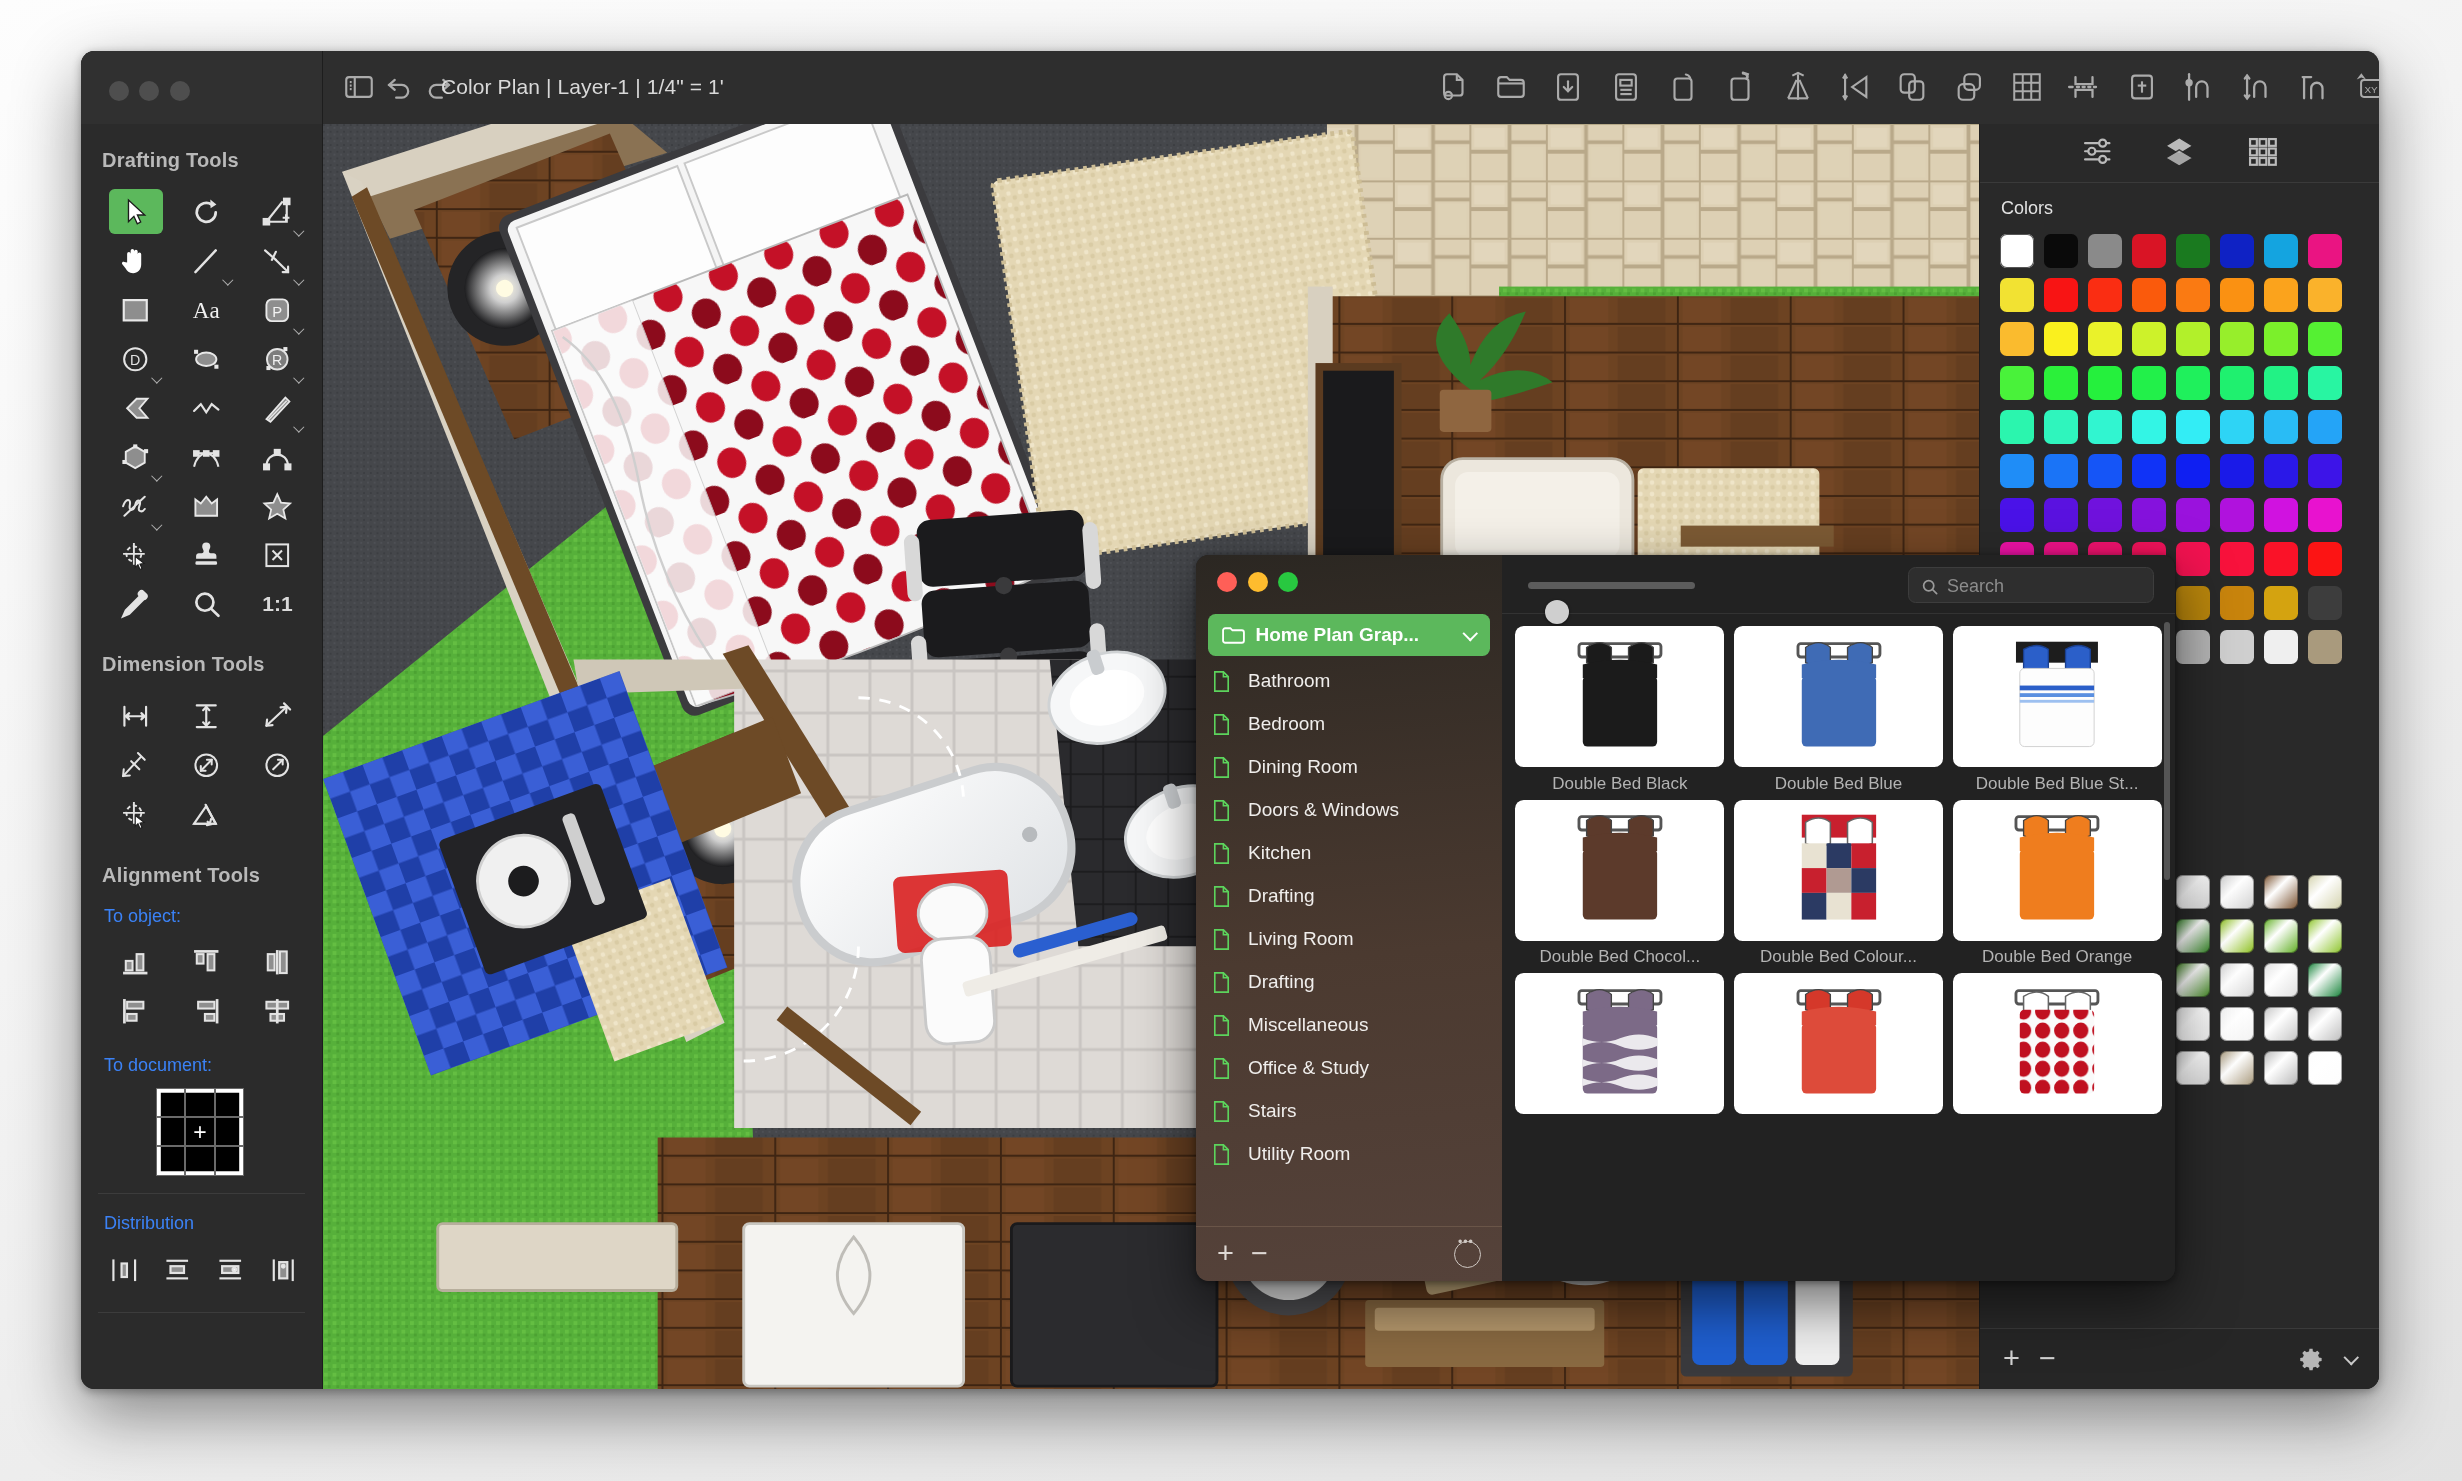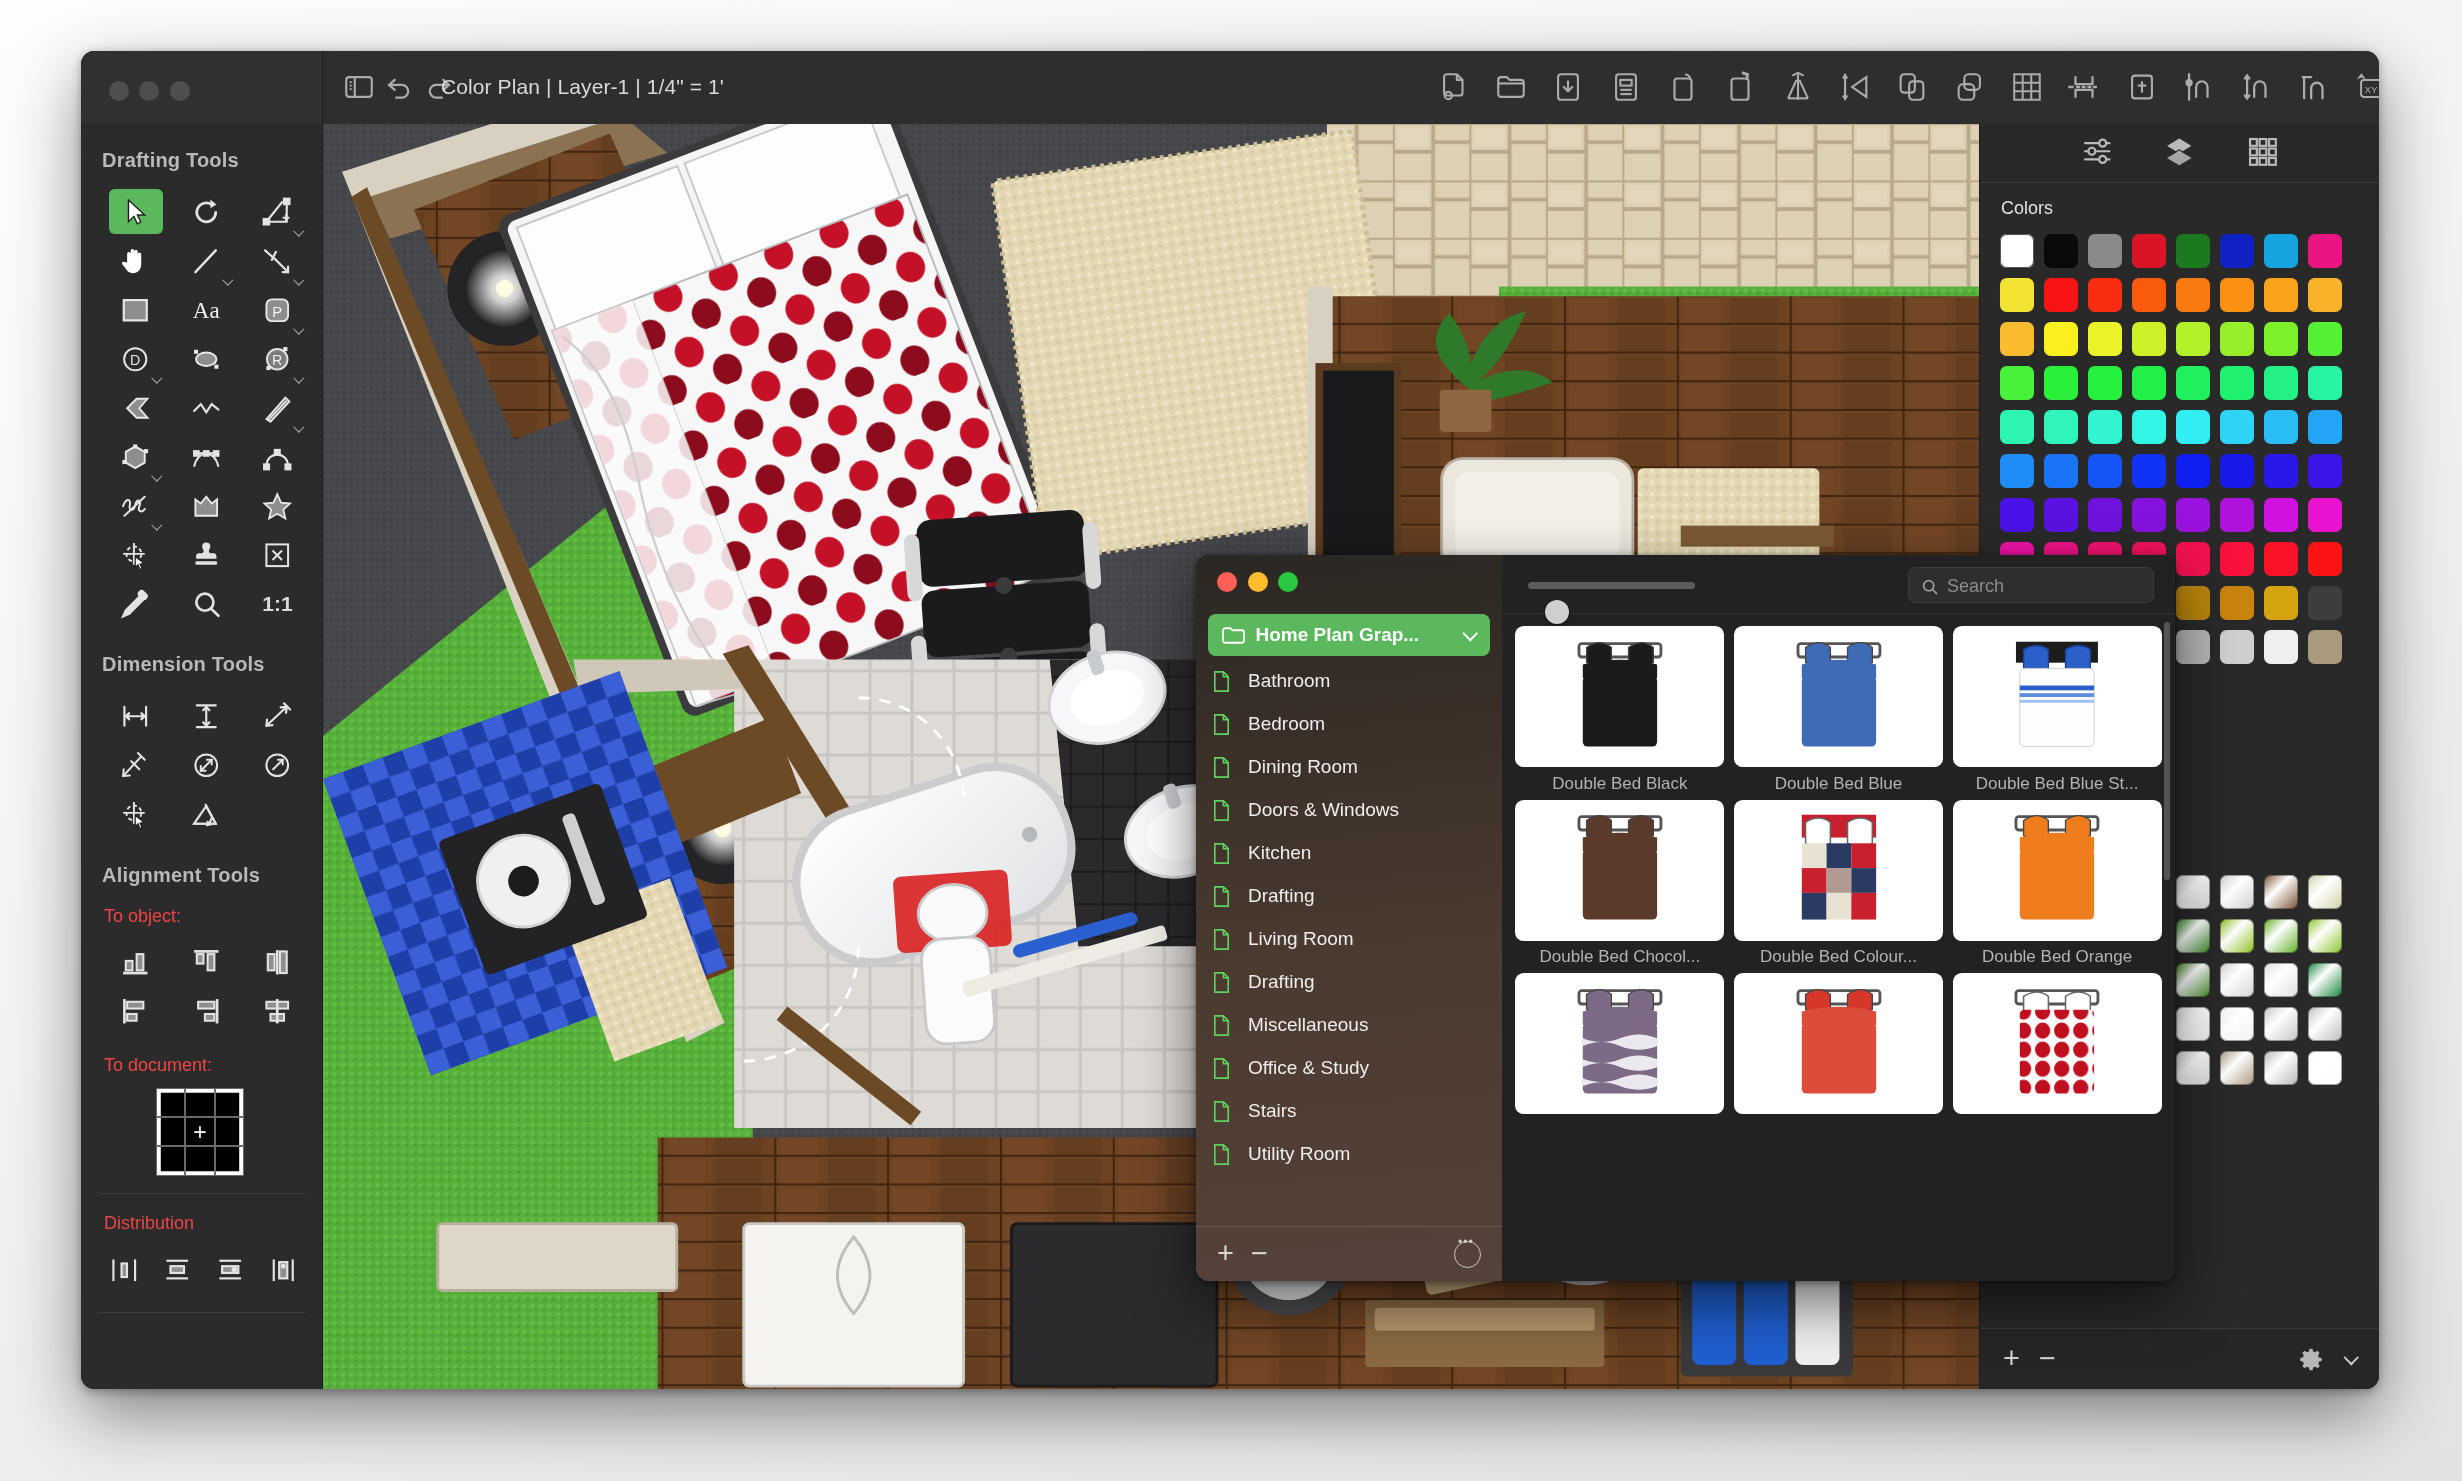--- a/index.html
+++ b/index.html
@@ -29,21 +29,21 @@
   #tb-main{ position:absolute; left:242px; top:0; right:0; height:73px; }
   .tbicon{ position:absolute; top:19px; width:34px; height:34px; opacity:.78; }
   .tbicon svg{ width:34px; height:34px; display:block; }
   #doc-title{ position:absolute; left:118px; top:24px; font-size:21px; color:#d9d9d9;
               white-space:nowrap; letter-spacing:0.1px; }
 
   
   #sidebar{ position:absolute; left:0; top:73px; width:242px; bottom:0; background:#2b2b2b;
             border-right:1px solid #1d1d1d; overflow:hidden; }
   .sec-title{ color:#b9b9b9; font-size:20px; font-weight:bold; margin:25px 0 15.3px 21px; letter-spacing:0.2px;}
-  .sub-title{ color:#ef4444; font-size:18px; margin:19px 0 11.5px 23px; }
+  .sub-title{ color:#3b82f6; font-size:18px; margin:19px 0 11.5px 23px; }
   .toolgrid{ display:grid; grid-template-columns:repeat(3,71px); margin-left:19px; }
   .tool{ width:71px; height:49px; display:flex; align-items:center; justify-content:center;
          position:relative; }
   .tool svg{ width:32.5px; height:32.5px; display:block; }
   .tool.sel .sqbg{ position:absolute; left:8.6px; top:1.9px; width:54px; height:45px;
                    background:#5cb85c; border-radius:5.7px; }
   .tool.sel svg{ position:relative; }
   .caret{ position:absolute; right:10.5px; bottom:1.9px; width:7.6px; height:7.6px;
           border-right:1.9px solid #b0b0b0; border-bottom:1.9px solid #b0b0b0;
           transform:rotate(45deg); }

